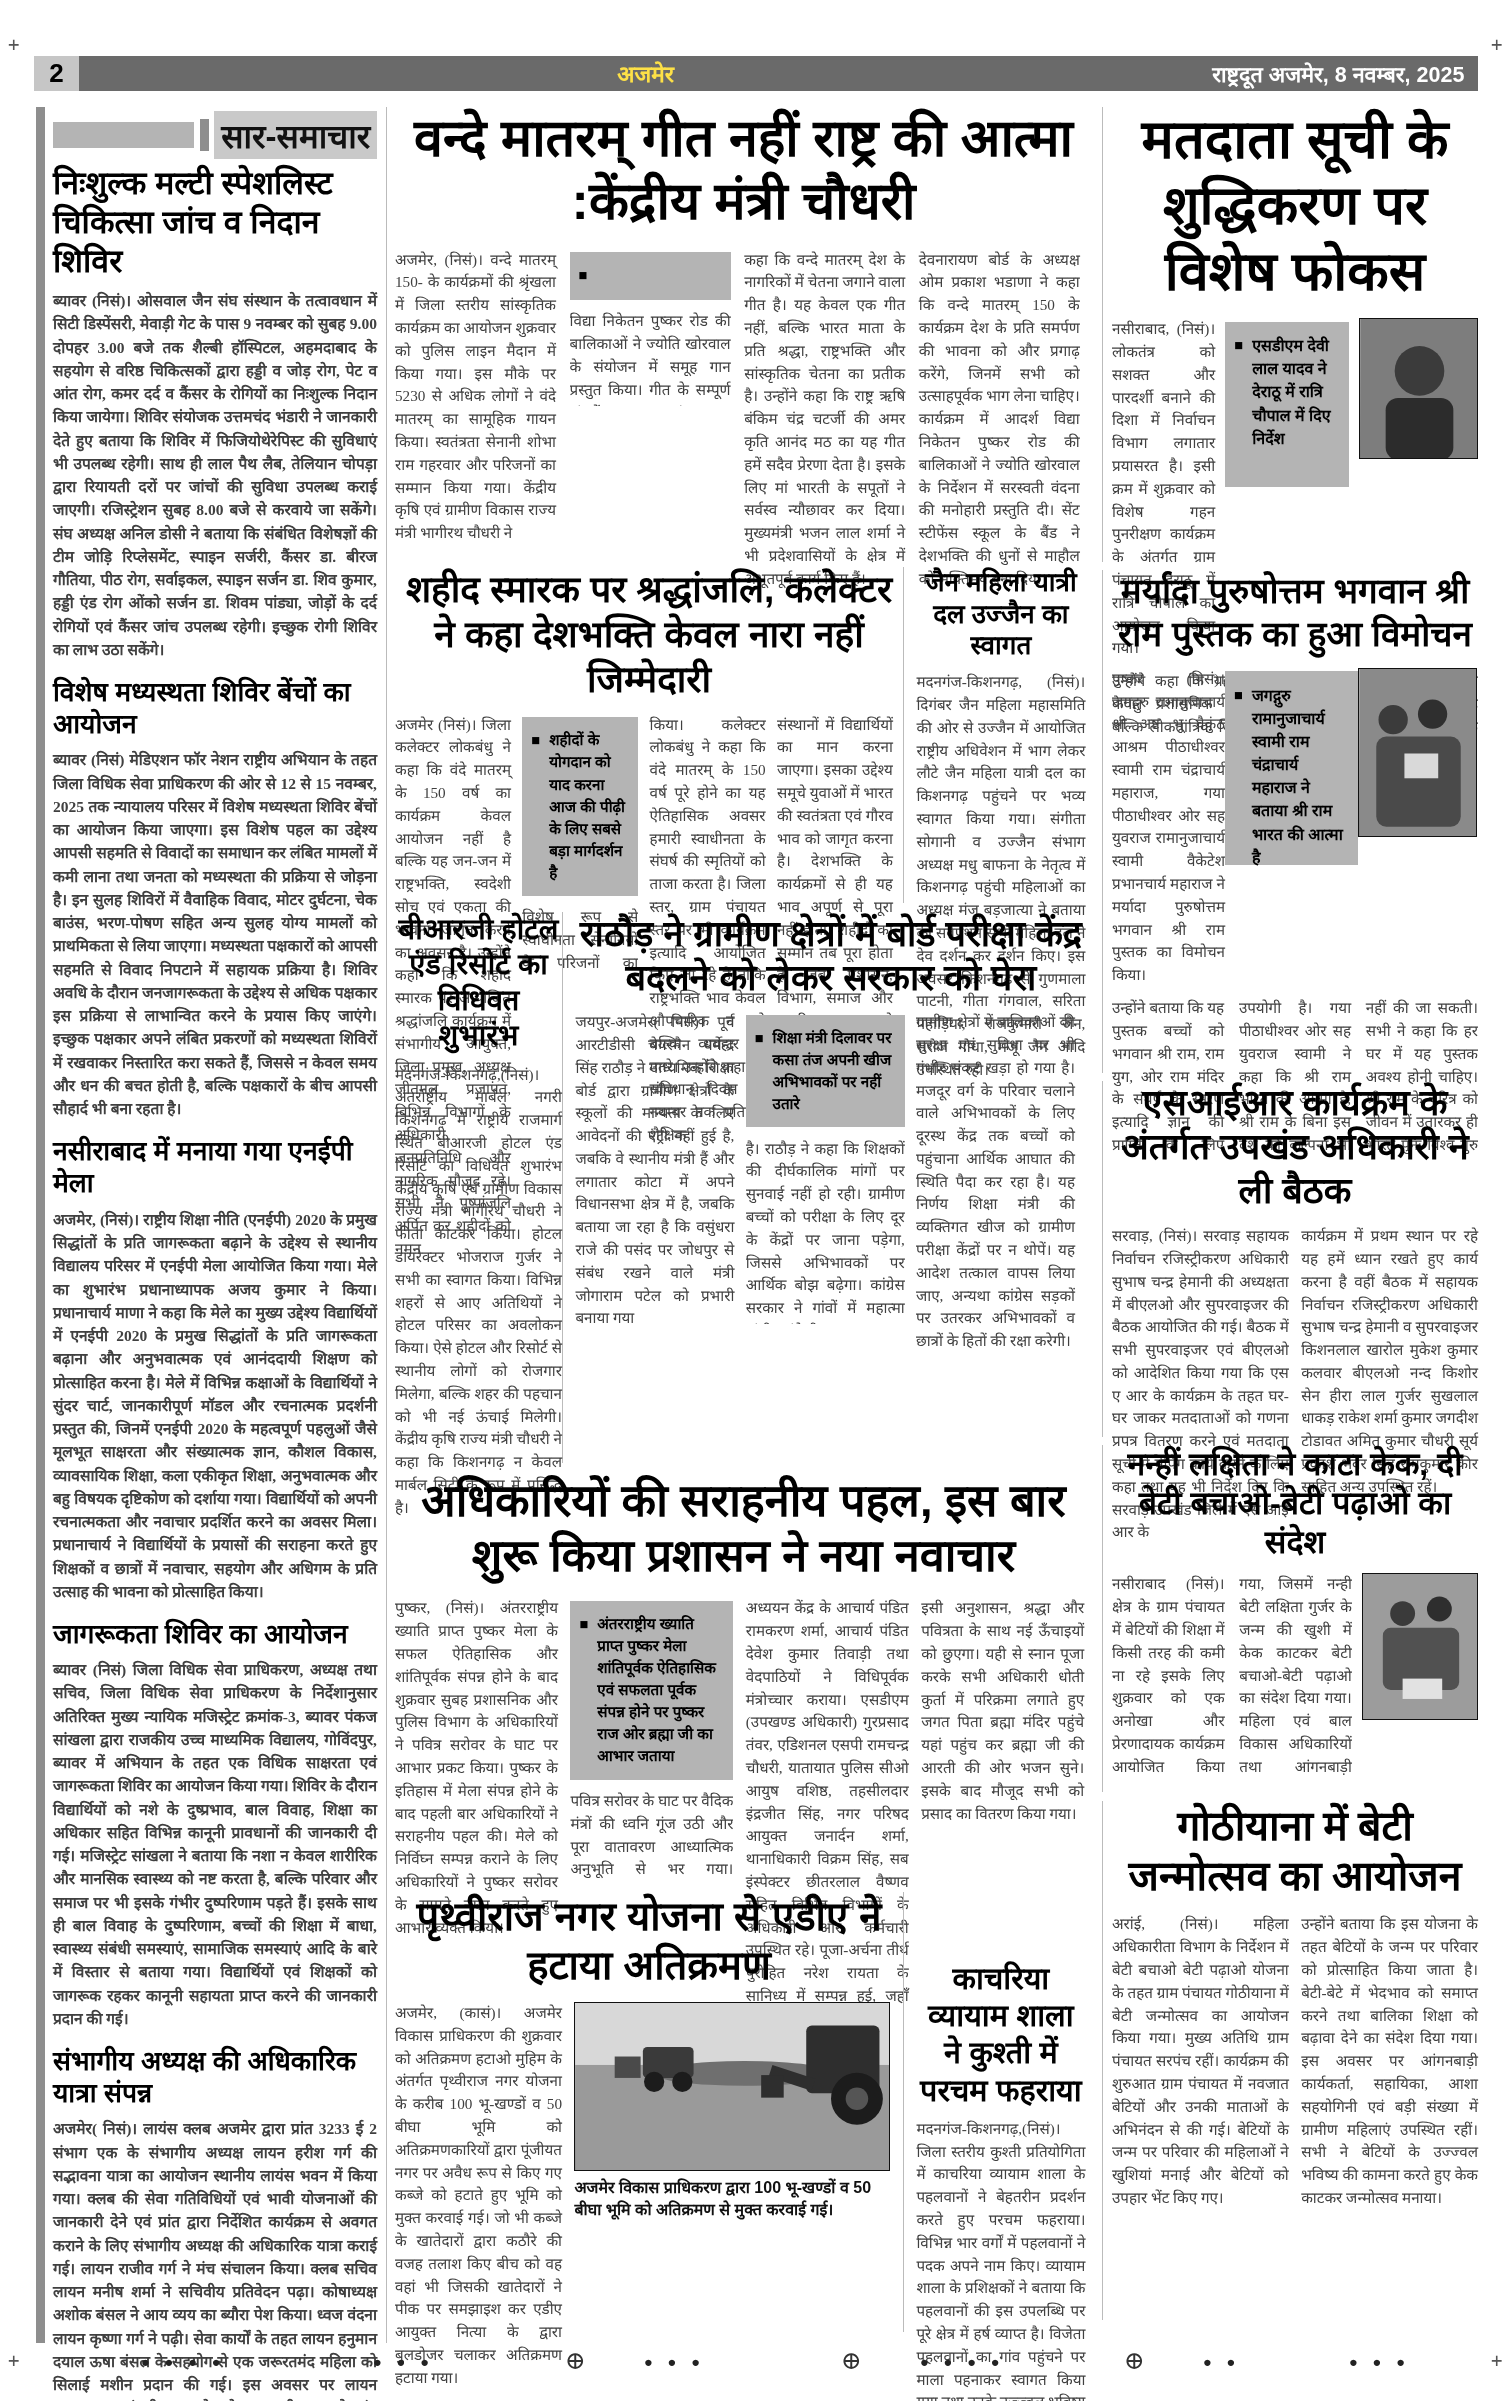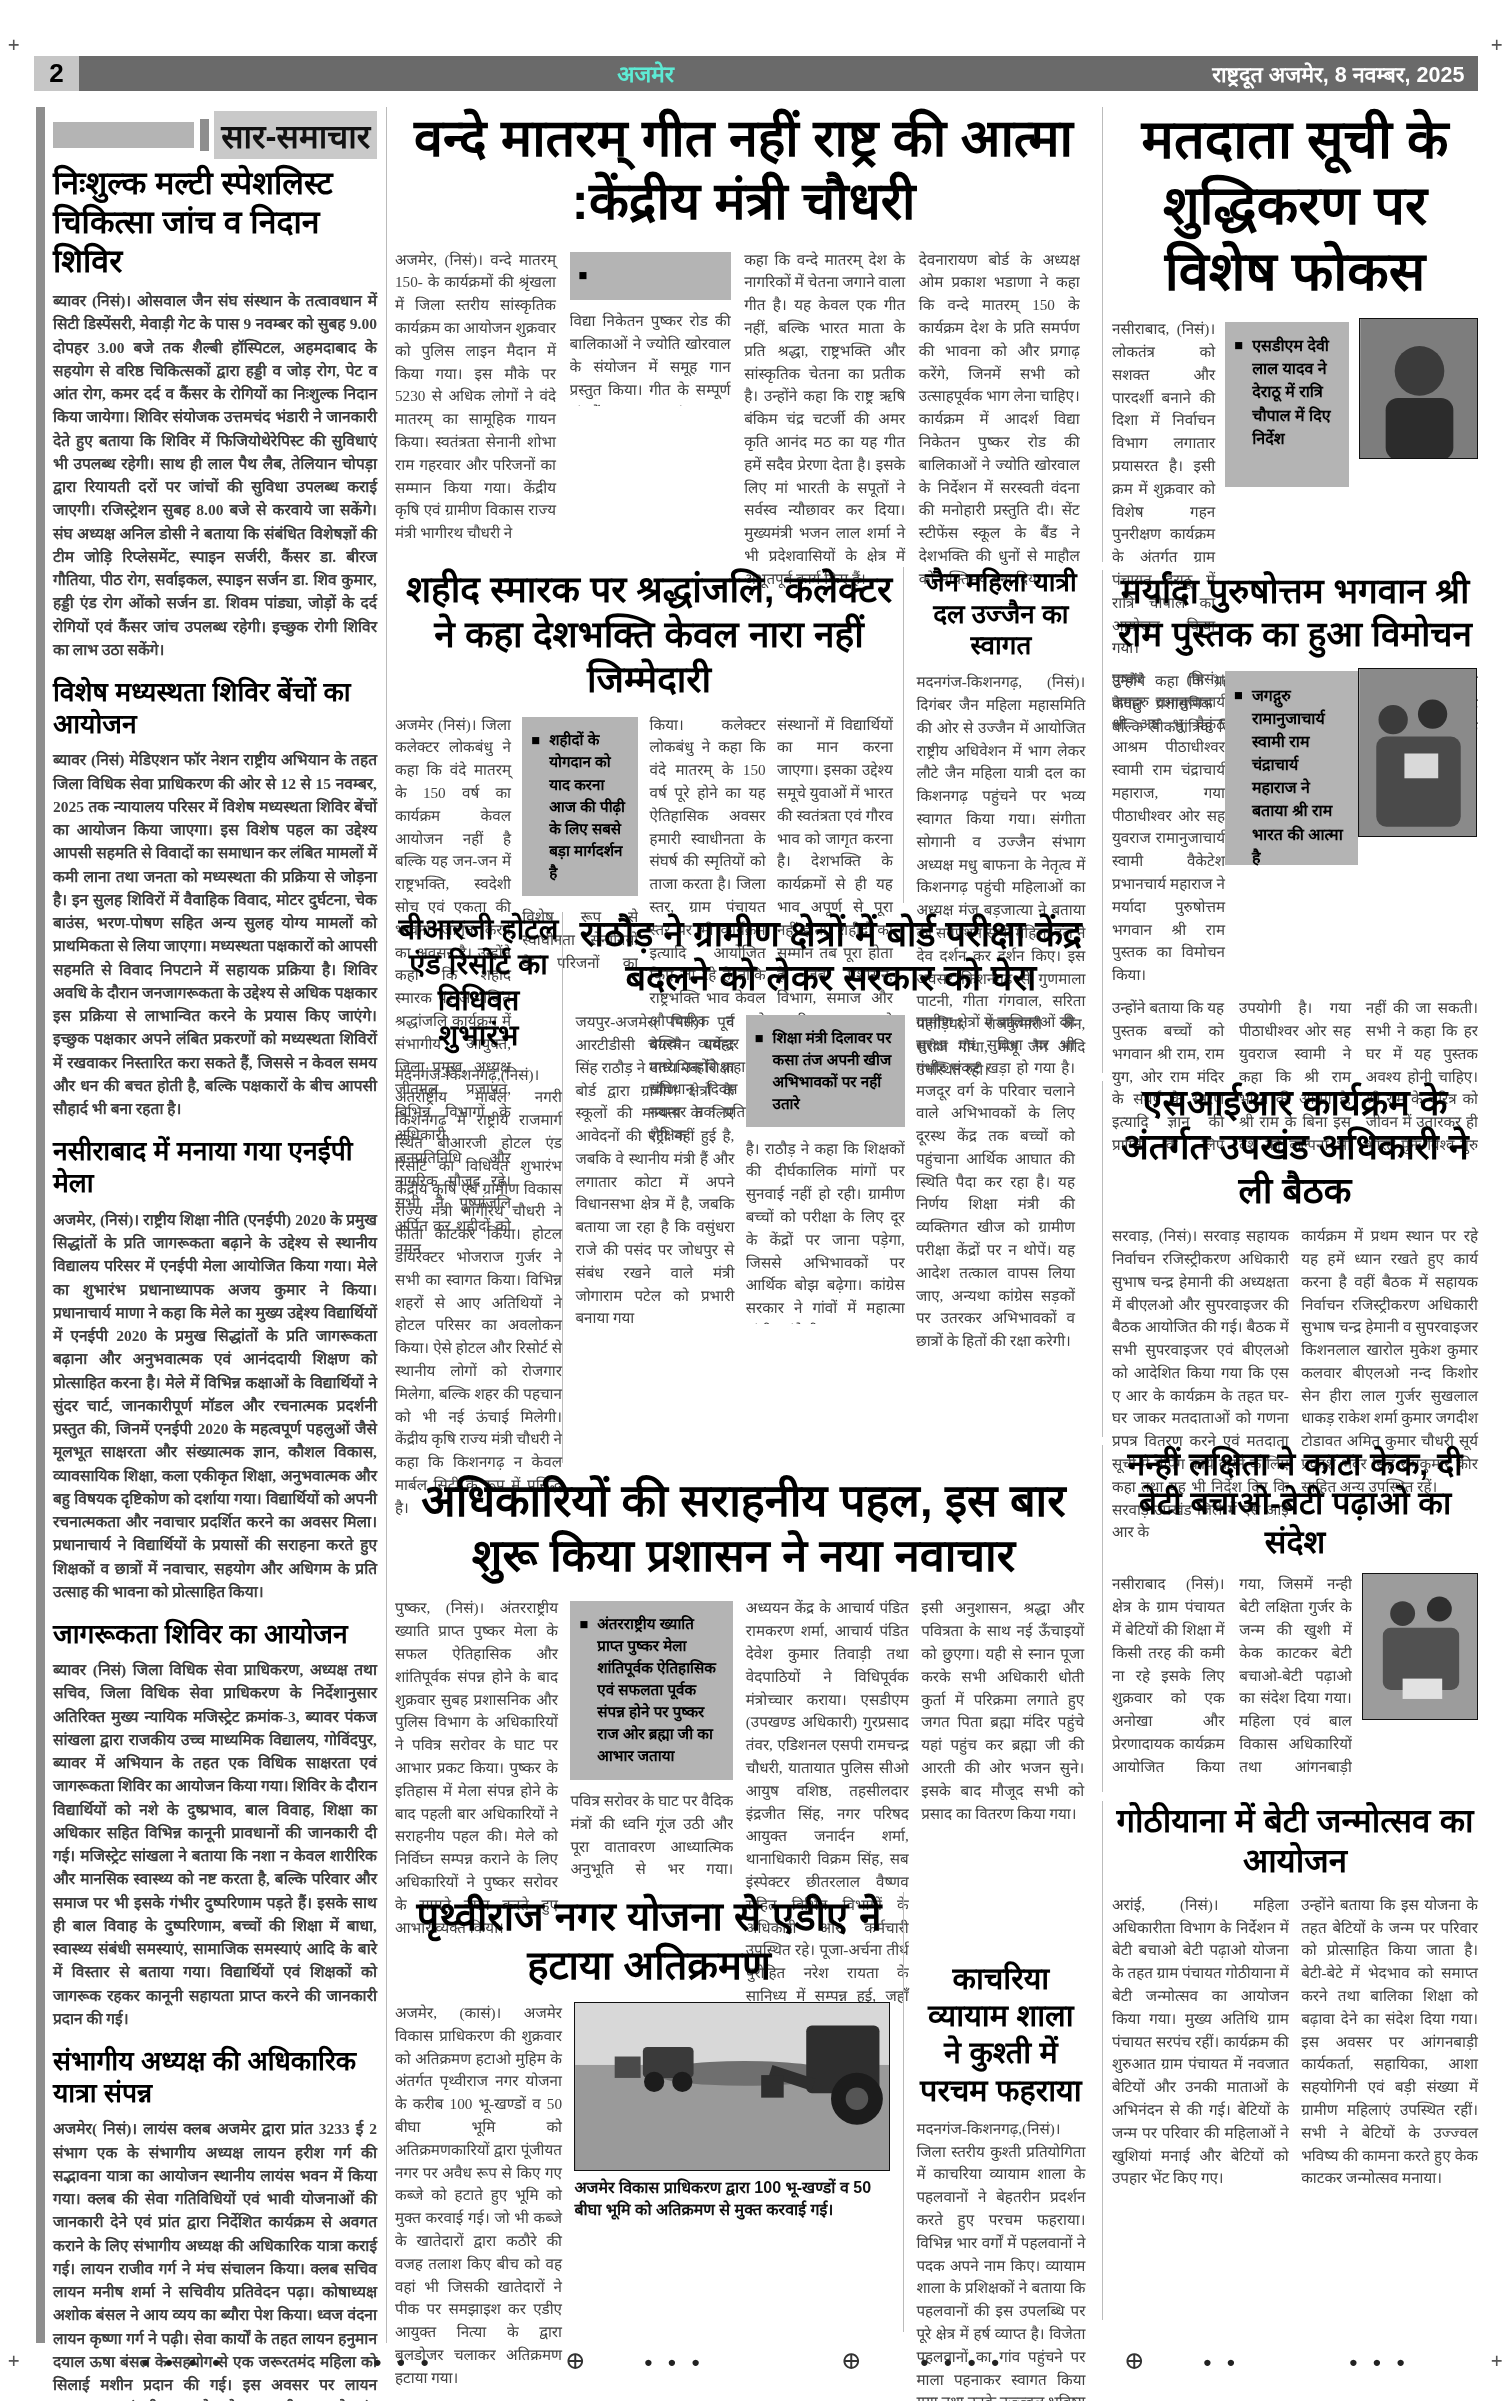--- a/index.html
+++ b/index.html
@@ -5,21 +5,21 @@
   html,body{margin:0;padding:0;background:#e8e8e4;}
   .page{position:relative;width:1512px;height:2401px;background:#ffffff;overflow:hidden;
         font-family:"Liberation Serif","DejaVu Serif",serif;color:#111;}
   .crop{position:absolute;font:400 19px "DejaVu Sans Mono",monospace;color:#555;}
 
   
   .masthead{position:absolute;left:34px;top:56px;width:1444px;height:35px;background:#6a6a6a;
             display:flex;align-items:center;}
   .pagenum{width:45px;height:35px;background:#c6c6c6;color:#000;display:flex;align-items:center;justify-content:center;
            font:700 26px "Liberation Sans","DejaVu Sans",sans-serif;}
-  .mast-center{flex:1;text-align:center;color:#5eead4;font:700 22.6px "Liberation Sans","DejaVu Sans",sans-serif;}
+  .mast-center{flex:1;text-align:center;color:#fde047;font:700 22.6px "Liberation Sans","DejaVu Sans",sans-serif;}
   .mast-right{padding-right:13.6px;color:#fff;font:700 21.5px "Liberation Sans","DejaVu Sans",sans-serif;}
 
   
   .hl{font-family:"Liberation Sans","DejaVu Sans",sans-serif;font-weight:700;color:#000;line-height:1.22;}
   .hl.center{text-align:center;}
   .body-txt{font-size:15.2px;line-height:1.5;text-align:justify;color:#404040;}
   .cols-2{columns:2;column-gap:14.7px;}
   .cols-3{columns:3;column-gap:14.7px;}
   .graybox{background:#b4b4b4;padding:12.4px 11.3px 12.4px 9px;display:flex;gap:9px;
            font:700 17px "Liberation Sans","DejaVu Sans",sans-serif;line-height:1.45;color:#000;
@@ -265,21 +265,21 @@
           <circle cx="70" cy="70" r="22" fill="#3a3a3a"></circle>
           <circle cx="135" cy="62" r="22" fill="#2e2e2e"></circle>
           <rect x="35" y="95" width="135" height="110" rx="14" fill="#515151"></rect>
           <rect x="70" y="185" width="70" height="36" fill="#e2e2e2"></rect>
         </svg>
       </div>
     </div>
   </div>
 
   <div class="blk" style="left:1102px;top:1801px;width:376px;height:519px;border-left:1.1px solid #bbb;padding-left:9px;">
-    <div class="hl center" style="font-size:33px;">गोठीयाना में बेटी जन्मोत्सव का आयोजन</div>
+    <div class="hl center" style="font-size:41px;font-family:Liberation Serif, serif;">गोठीयाना में बेटी जन्मोत्सव का आयोजन</div>
     <div class="flexrow" style="margin-top:12.4px;gap:12.4px;">
       <div class="body-txt" style="width:178px;">अरांई, (निसं)। महिला अधिकारीता विभाग के निर्देशन में बेटी बचाओ बेटी पढ़ाओ योजना के तहत ग्राम पंचायत गोठीयाना में बेटी जन्मोत्सव का आयोजन किया गया। मुख्य अतिथि ग्राम पंचायत सरपंच रहीं। कार्यक्रम की शुरुआत ग्राम पंचायत में नवजात बेटियों और उनकी माताओं के अभिनंदन से की गई। बेटियों के जन्म पर परिवार की महिलाओं ने खुशियां मनाई और बेटियों को उपहार भेंट किए गए।</div>
       <div class="body-txt" style="width:178px;">उन्होंने बताया कि इस योजना के तहत बेटियों के जन्म पर परिवार को प्रोत्साहित किया जाता है। बेटी-बेटे में भेदभाव को समाप्त करने तथा बालिका शिक्षा को बढ़ावा देने का संदेश दिया गया। इस अवसर पर आंगनबाड़ी कार्यकर्ता, सहायिका, आशा सहयोगिनी एवं बड़ी संख्या में ग्रामीण महिलाएं उपस्थित रहीं। सभी ने बेटियों के उज्ज्वल भविष्य की कामना करते हुए केक काटकर जन्मोत्सव मनाया।</div>
     </div>
   </div>
 
   <div class="footer">
     <div class="dotgrp" style="left:141px;">
       <span>●</span><span>●</span><span>●</span><span>●</span>
     </div>

